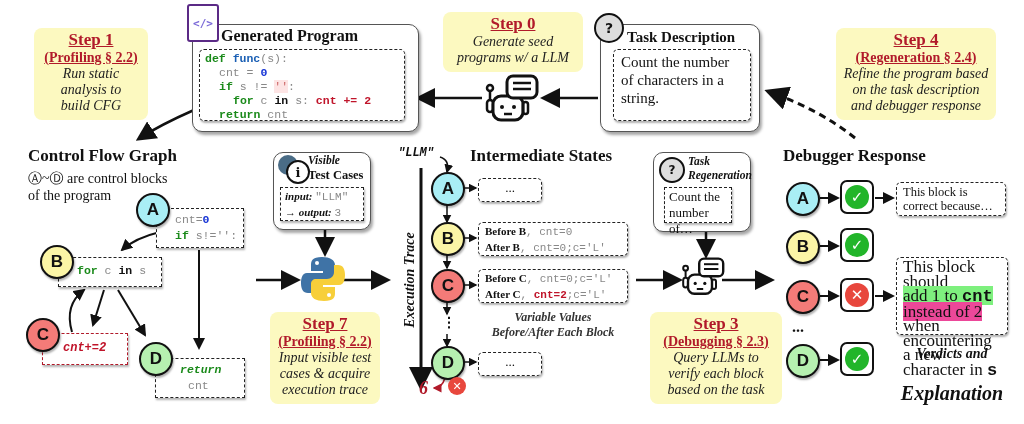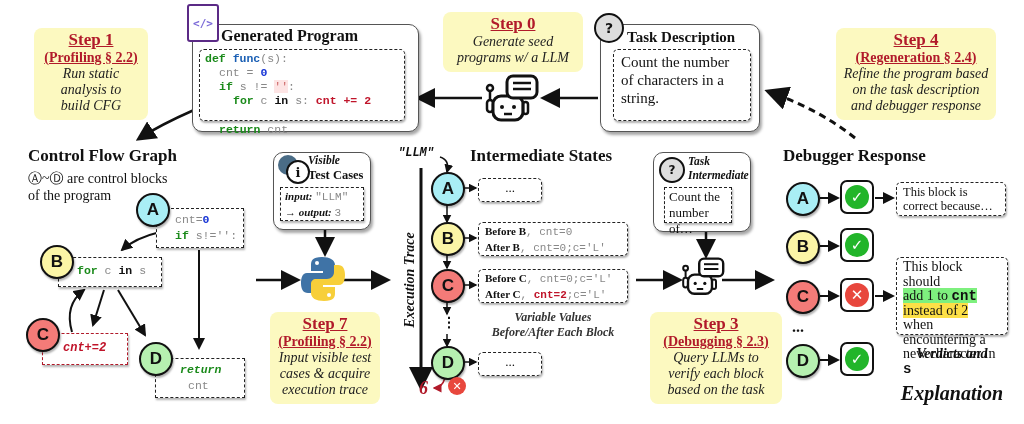--- a/index.html
+++ b/index.html
@@ -90,21 +90,21 @@
   <span class="step-desc">build CFG</span>
 </div>
 
 <div class="panel" style="left:192px;top:24px;width:225px;height:106px;background:#fff;">
   <div class="title" style="left:28px;top:2px;font-size:16px;">Generated Program</div>
   <div class="dash mono" style="left:6px;top:24px;width:206px;height:72px;font-size:11.5px;line-height:14px;padding:2px 5px;box-sizing:border-box;">
     <div><span class="kw">def</span> <span class="fn">func</span><span class="gr">(s):</span></div>
     <div style="padding-left:14px;"><span class="gr">cnt = </span><span class="num">0</span></div>
     <div style="padding-left:14px;"><span class="kw">if</span><span class="gr"> s != </span><span style="background:#fde4e4;color:#c66">''</span><span class="gr">:</span></div>
     <div style="padding-left:28px;"><span class="kw">for</span><span class="gr"> c </span><b>in</b><span class="gr"> s: </span><span class="red">cnt += 2</span></div>
-    <div style="padding-left:14px;margin-top:15px;"><span class="kw">return</span><span class="gr"> cnt</span></div>
+    <div style="padding-left:14px;"><span class="kw">return</span><span class="gr"> cnt</span></div>
   </div>
 </div>
 <div class="abs" style="left:187px;top:4px;width:28px;height:34px;border:2.5px solid #5b2a86;border-radius:3px;background:#fff;display:flex;align-items:center;justify-content:center;color:#7b6ad8;font-family:'DejaVu Sans Mono',monospace;font-weight:bold;font-size:11px;">&lt;/&gt;</div>
 
 <div class="note" style="left:443px;top:12px;width:140px;height:58px;padding-top:2px;">
   <span class="step-title">Step 0</span>
   <span class="step-desc">Generate seed</span>
   <span class="step-desc">programs  w/ a LLM</span>
 </div>
 
@@ -214,21 +214,21 @@
 <div class="abs" style="left:478px;top:325px;width:150px;text-align:center;font-style:italic;font-weight:bold;font-size:12px;color:#333;">Before/After Each Block</div>
 <div class="abs" style="left:442px;top:314px;font-weight:bold;font-size:14px;">⋮</div>
 
 <div class="node nD" style="left:431px;top:346px;">D</div>
 <div class="dash" style="left:478px;top:352px;width:62px;height:22px;text-align:center;font-size:13px;line-height:18px;"><span>...</span></div>
 <div class="abs" style="left:419px;top:378px;font-style:italic;font-weight:bold;font-size:18px;color:#b11a2a;">6</div>
 <div class="abs vc bad" style="left:448px;top:377px;width:18px;height:18px;font-size:11px;">✕</div>
 
 <div class="panel" style="left:653px;top:152px;width:96px;height:78px;background:#fff;">
   <div class="abs" style="left:34px;top:2px;font-style:italic;font-weight:bold;font-size:11.5px;">Task</div>
-  <div class="abs" style="left:34px;top:16px;font-style:italic;font-weight:bold;font-size:11.5px;">Intermediate</div>
+  <div class="abs" style="left:34px;top:16px;font-style:italic;font-weight:bold;font-size:11.5px;">Regeneration</div>
   <div class="dash" style="left:10px;top:34px;width:68px;height:36px;font-size:13px;line-height:16px;padding:1px 4px;box-sizing:border-box;border-radius:0;">
     <div>Count the</div>
     <div>number of…</div>
   </div>
 </div>
 <div class="abs" style="left:659px;top:157px;width:22px;height:22px;border:2.5px solid #111;border-radius:50%;background:#ddd;display:flex;align-items:center;justify-content:center;font-family:'DejaVu Sans',sans-serif;font-weight:bold;font-size:12px;">?</div>
 
 <svg class="abs" style="left:680px;top:256px;" width="48" height="42" viewBox="0 0 60 50">
   <circle cx="7" cy="14" r="3" fill="none" stroke="#111" stroke-width="2.5"></circle>
   <line x1="7" y1="17" x2="7" y2="26" stroke="#111" stroke-width="2.5"></line>
@@ -262,24 +262,24 @@
 
 <div class="node nB" style="left:786px;top:230px;">B</div>
 <div class="verdict" style="left:840px;top:228px;">
     <div class="vc ok">✓</div>
   </div>
 
 <div class="node nC" style="left:786px;top:280px;">C</div>
 <div class="verdict" style="left:840px;top:278px;">
     <div class="vc bad">✕</div>
   </div>
-<div class="dash" style="left:896px;top:257px;width:112px;height:78px;font-size:14px;line-height:14.5px;padding:2px 6px;box-sizing:border-box;">
+<div class="dash" style="left:896px;top:257px;width:112px;height:78px;font-size:17px;line-height:14.5px;padding:2px 6px;box-sizing:border-box;">
   <span>This block should</span><br>
   <span style="background:#7ef07e;"><span>add 1 to </span><b class="mono">cnt</b></span><br>
-  <span style="background:#fde047;">instead of 2</span><span> when encountering a new character in </span><b class="mono">s</b>
+  <span style="background:#ec4899;">instead of 2</span><span> when encountering a new character in </span><b class="mono">s</b>
 </div>
 
 <div class="abs" style="left:792px;top:318px;font-weight:bold;font-size:16px;">...</div>
 
 <div class="node nD" style="left:786px;top:344px;">D</div>
 <div class="verdict" style="left:840px;top:342px;">
     <div class="vc ok">✓</div>
   </div>
 <div class="abs" style="left:896px;top:346px;width:112px;text-align:center;font-style:italic;font-weight:bold;font-size:14px;">Verdicts and</div>
 <div class="abs" style="left:896px;top:363px;width:112px;text-align:center;font-style:italic;font-weight:bold;font-size:20px;margin-top:19px;">Explanation</div>

